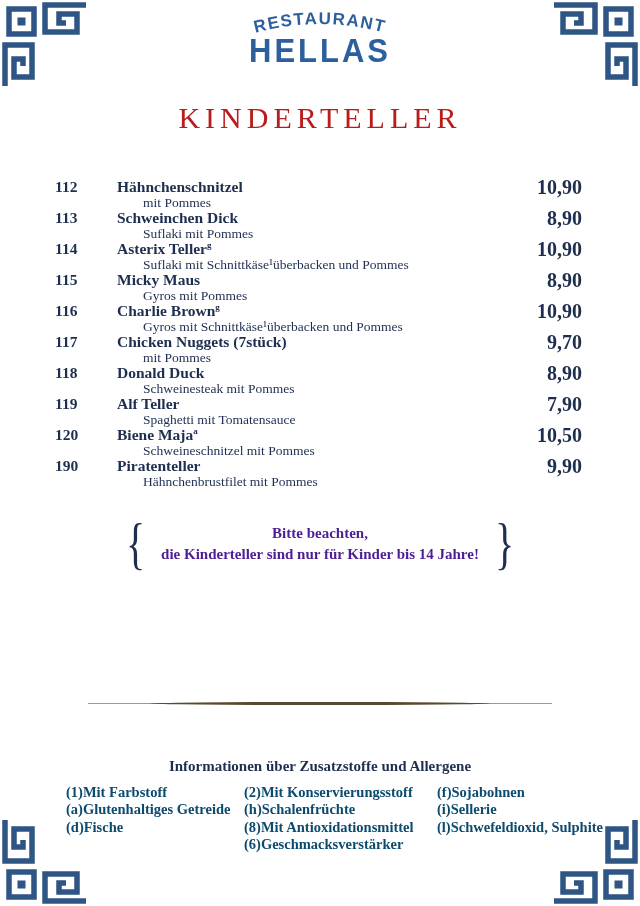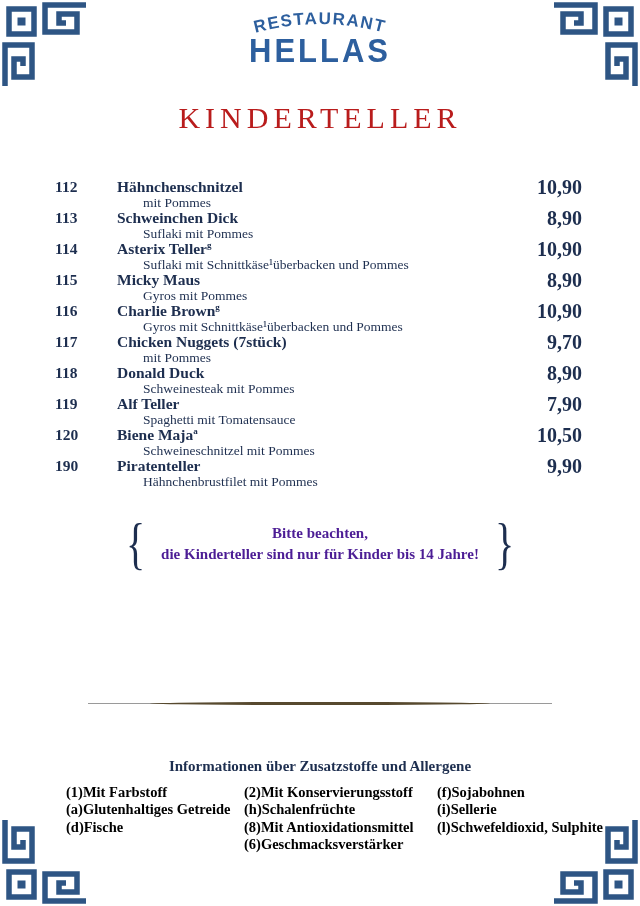--- a/index.html
+++ b/index.html
@@ -41,21 +41,21 @@
   
   .divider{position:absolute;top:701px;left:88px;width:464px;height:4px;}
   .divider .thin{position:absolute;top:1.5px;left:0;right:0;height:1px;background:#9a9a9a;}
   .divider .lens{position:absolute;top:0.5px;left:50%;transform:translateX(-50%);
                  width:340px;height:3px;background:#57492e;border-radius:50%;}
 
   
   .info-heading{position:absolute;top:738px;left:0;width:640px;text-align:center;
                 font-weight:bold;font-size:15px;color:#1d2e4f;margin-top:20px;}
   .allergens{position:absolute;top:784px;left:66px;display:flex;}
-  .acol{font-weight:600;font-size:14.5px;line-height:17.3px;color:#000000;}
+  .acol{font-weight:600;font-size:14.5px;line-height:17.3px;color:#0c4a6e;}
   .acol1{width:178px;}
   .acol2{width:193px;}
   .acol3{width:180px;}
 </style>
 </head>
 <body>
 
 <div class="page">
 
   <svg class="corner tl" viewBox="0 0 88 88">

